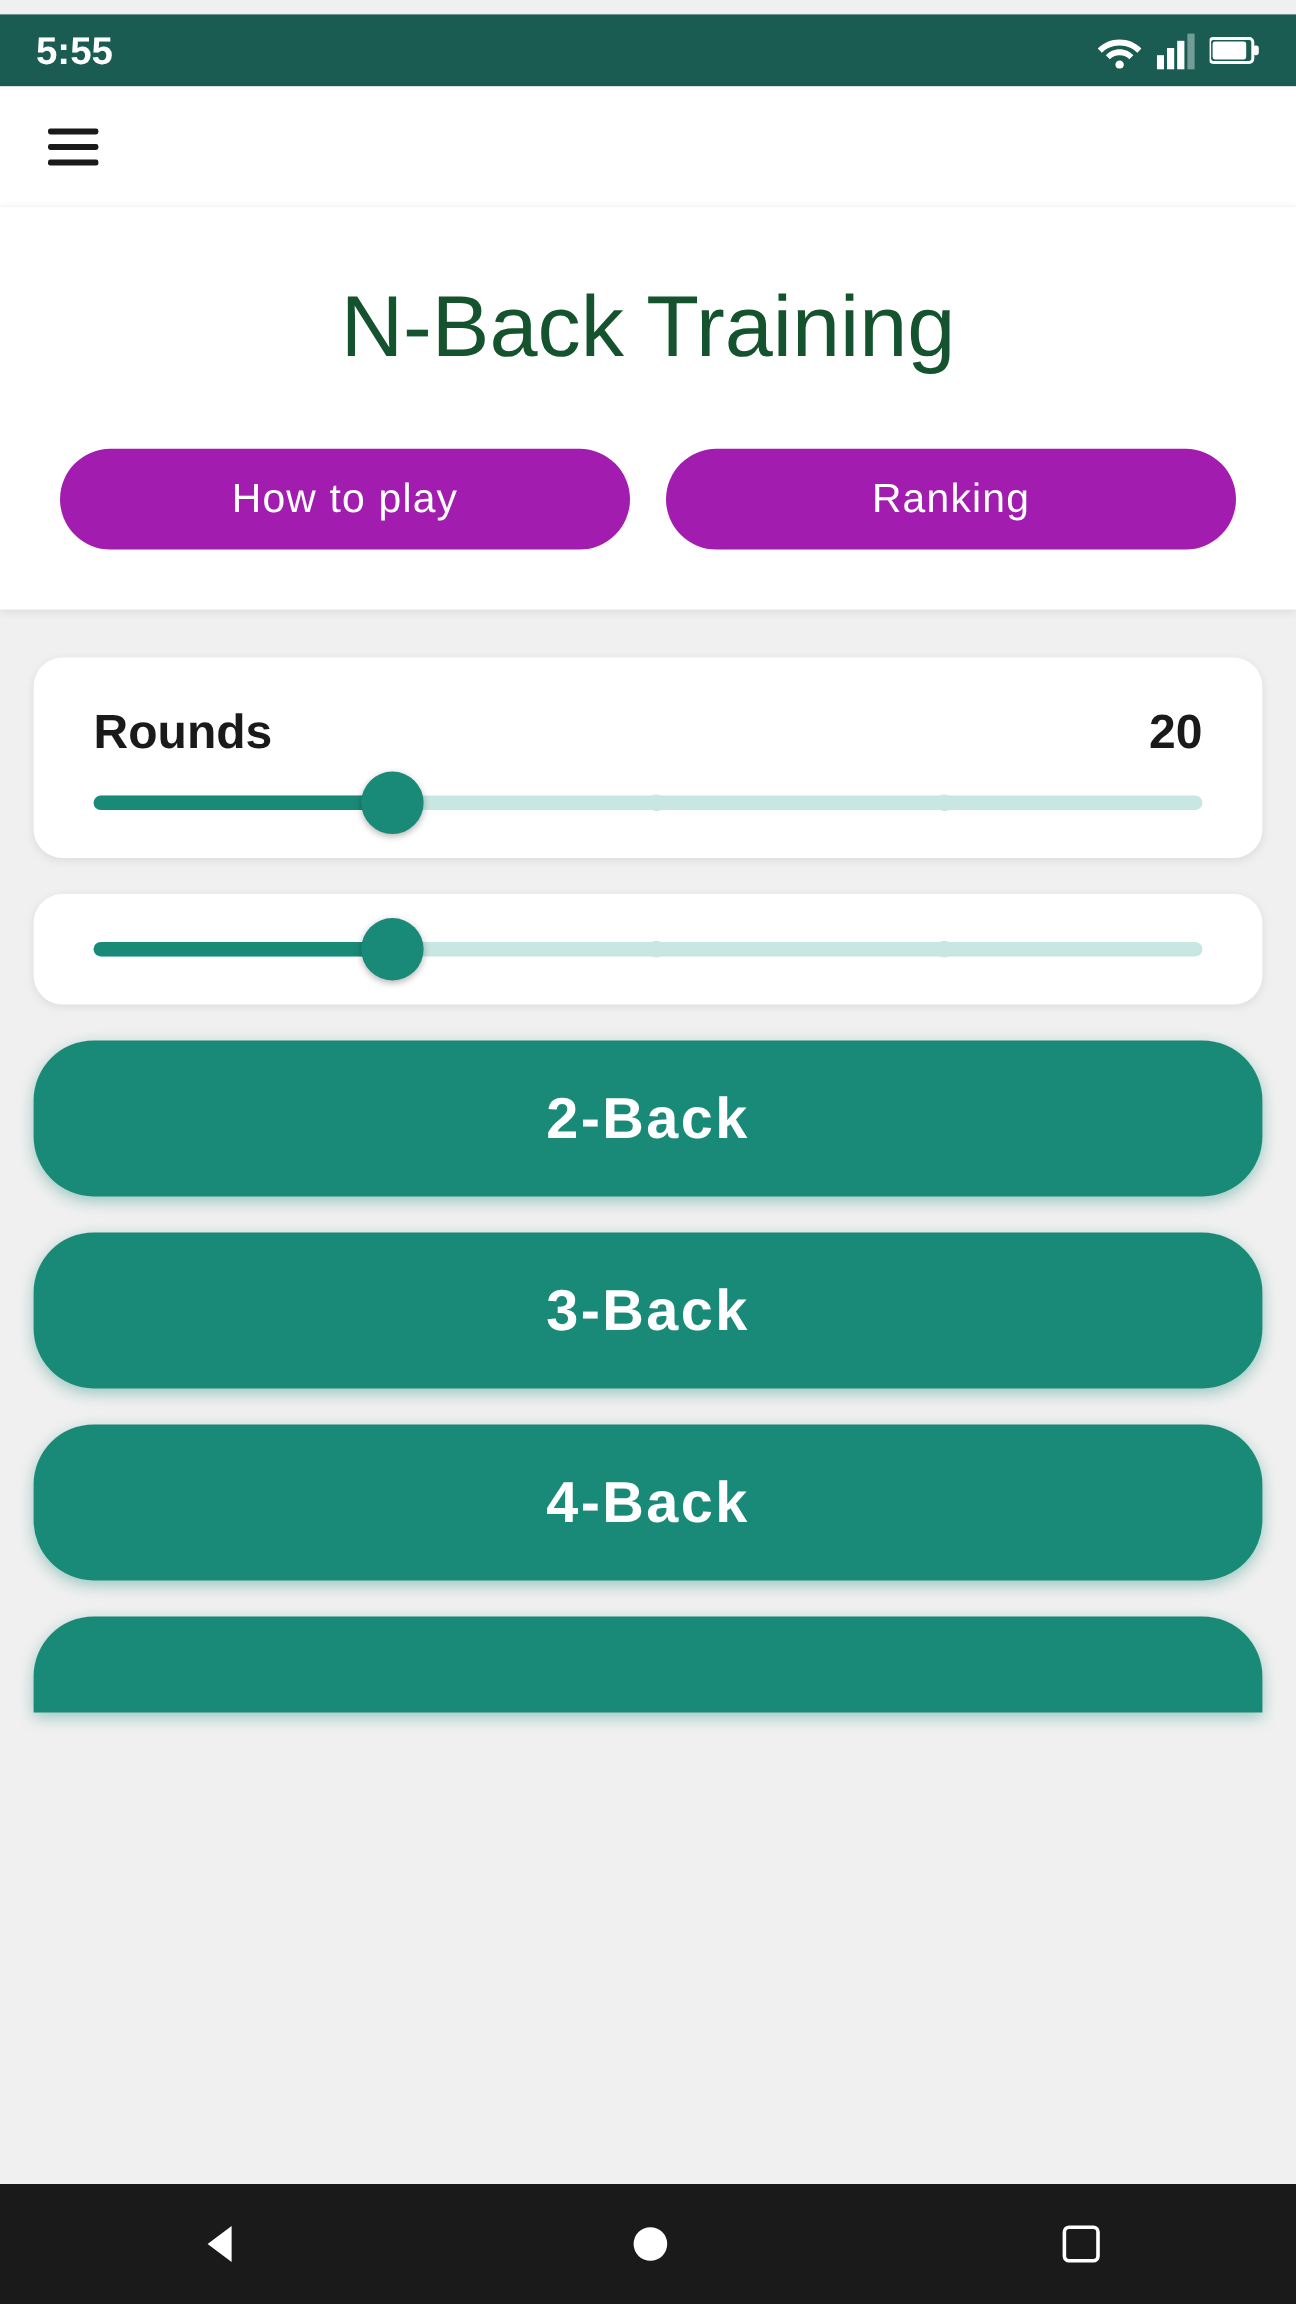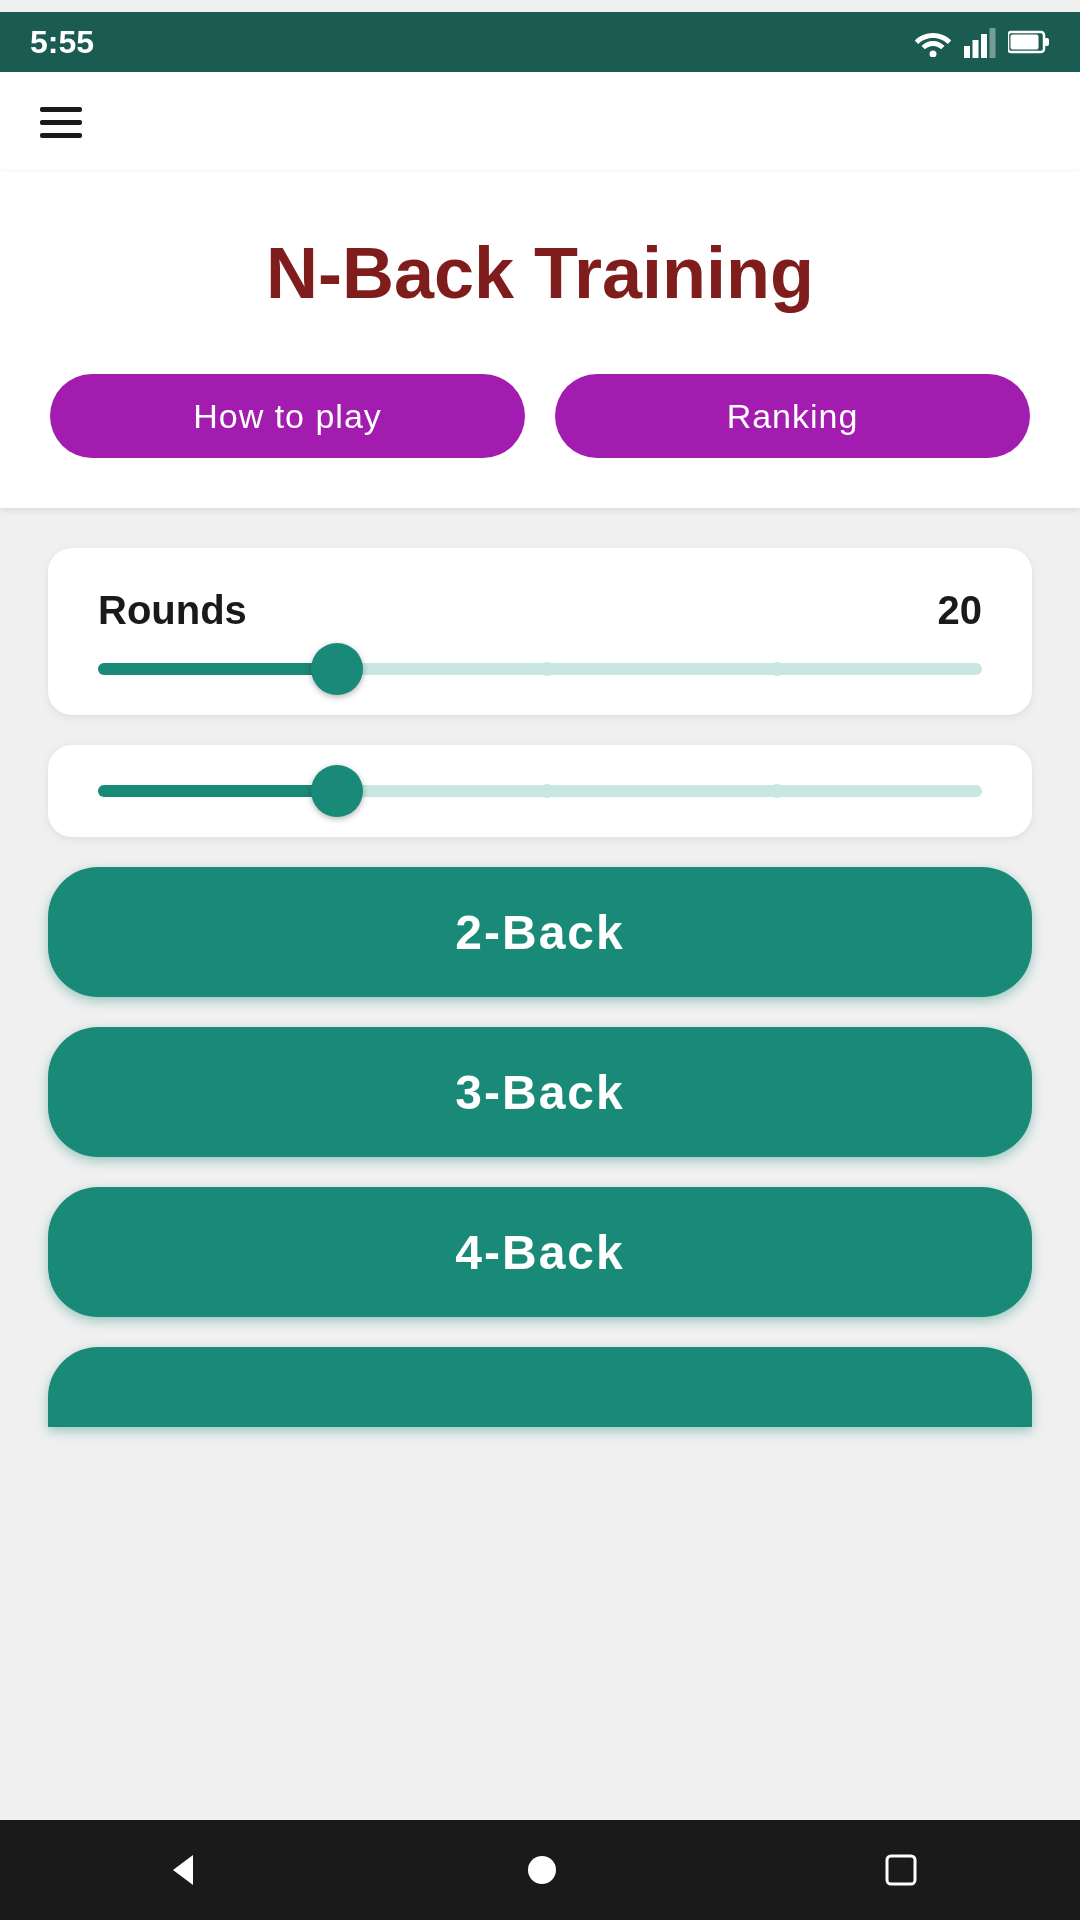--- a/index.html
+++ b/index.html
@@ -109,22 +109,22 @@
     
     .hero-card {
       width: 100%;
       background-color: #ffffff;
       padding: 60px 50px 50px;
       box-shadow: 0 2px 8px rgba(0,0,0,0.1);
     }
 
     .app-title {
       font-size: 72px;
-      font-weight: 700;
-      color: #7f1d1d;
+      font-weight: 400;
+      color: #14532d;
       text-align: center;
       margin-bottom: 60px;
       font-family: 'Arial Black', Arial, sans-serif;
     }
 
     .hero-buttons {
       display: flex;
       gap: 30px;
       justify-content: center;
     }
@@ -137,21 +137,21 @@
       border-radius: 50px;
       color: white;
       font-size: 34px;
       font-weight: 400;
       cursor: pointer;
       letter-spacing: 1px;
     }
 
     
     .main-content {
-      padding: 40px 48px;
+      padding: 40px 28px;
       display: flex;
       flex-direction: column;
       gap: 30px;
     }
 
     
     .slider-card {
       background-color: #ffffff;
       border-radius: 24px;
       padding: 40px 50px;

